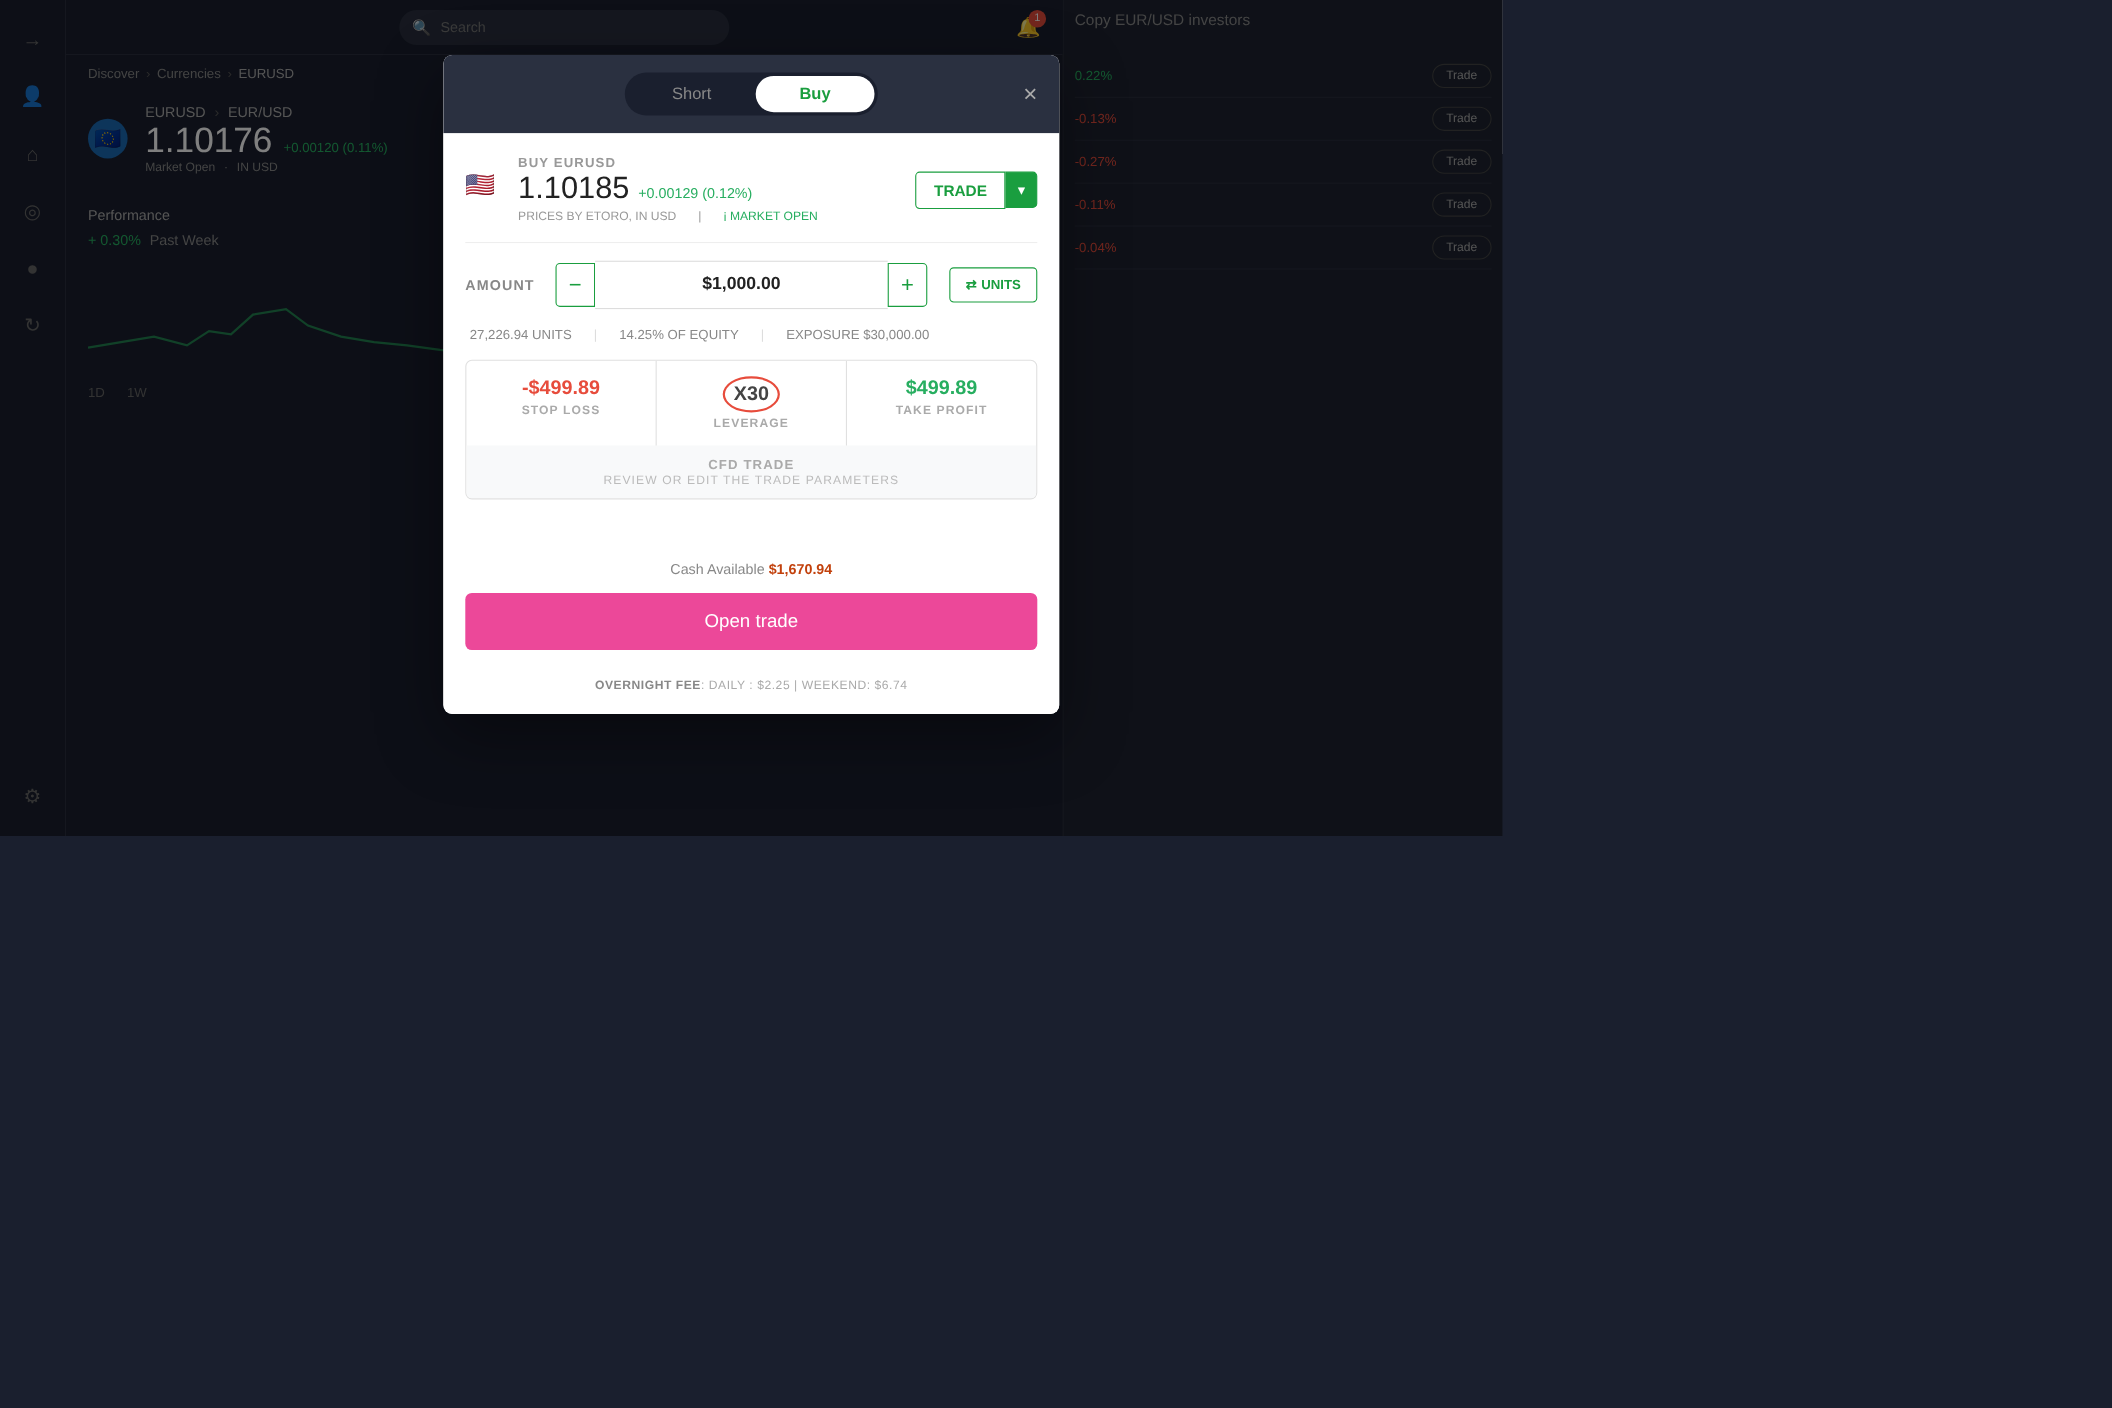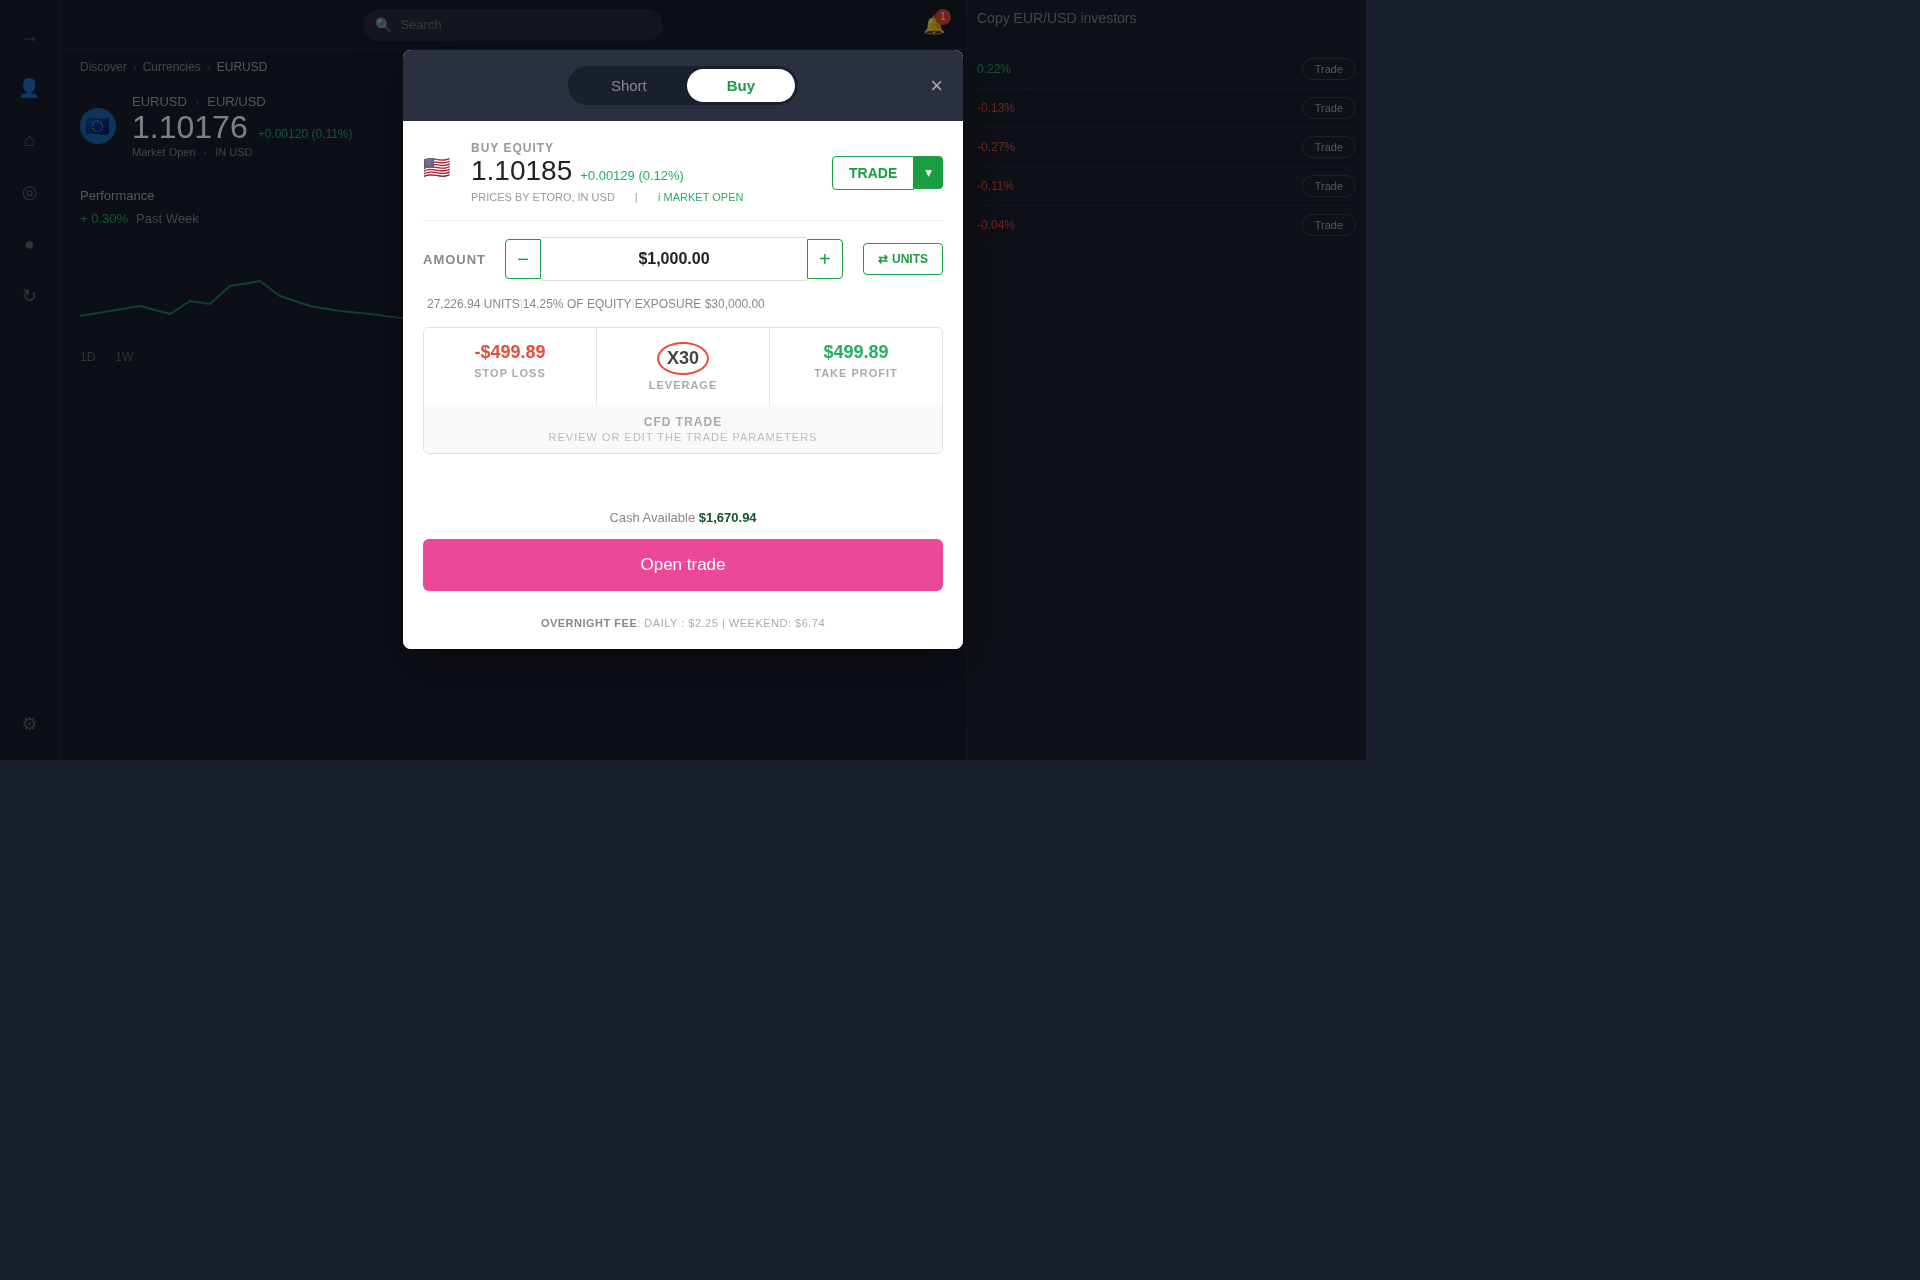--- a/index.html
+++ b/index.html
@@ -91,21 +91,21 @@
     .amount-row { display: flex; align-items: center; gap: 12px; margin: 16px 0; }
     .amount-label { color: #888; font-size: 13px; font-weight: 600; letter-spacing: 1px; min-width: 70px; }
     .amount-controls { display: flex; align-items: center; gap: 0; flex: 1; }
     .amount-minus, .amount-plus { width: 36px; height: 40px; border: 1.5px solid #1a9e3f; color: #1a9e3f; font-size: 20px; background: white; cursor: pointer; display: flex; align-items: center; justify-content: center; }
     .amount-minus { border-radius: 4px 0 0 4px; }
     .amount-plus { border-radius: 0 4px 4px 0; }
     .amount-input { flex: 1; height: 44px; border: 1.5px solid #ddd; border-left: none; border-right: none; text-align: center; font-size: 16px; font-weight: 600; color: #222; outline: none; }
     .units-btn { margin-left: 8px; border: 1.5px solid #1a9e3f; color: #1a9e3f; background: white; padding: 8px 14px; border-radius: 4px; font-size: 12px; font-weight: 600; cursor: pointer; display: flex; align-items: center; gap: 4px; }
 
     
-    .amount-meta { display: flex; gap: 0; font-size: 12px; color: #888; margin-bottom: 16px; padding: 0 4px; align-items: center; }
+    .amount-meta { display: flex; gap: 20px; font-size: 12px; color: #888; margin-bottom: 16px; padding: 0 4px; align-items: center; }
     .amount-meta span { display: flex; align-items: center; gap: 4px; }
     .meta-sep { color: #ddd; }
 
     
     .trade-params-box { border: 1px solid #e0e0e0; border-radius: 6px; overflow: hidden; margin-bottom: 16px; }
     .trade-params-row { display: flex; }
     .trade-param { flex: 1; padding: 14px 16px; display: flex; flex-direction: column; align-items: center; text-align: center; }
     .trade-param + .trade-param { border-left: 1px solid #e0e0e0; }
     .param-value { font-size: 18px; font-weight: 600; }
     .param-value.loss { color: #e74c3c; }
@@ -115,21 +115,21 @@
     .leverage-circle { border: 2px solid #e74c3c; border-radius: 50%; padding: 4px 8px; display: inline-block; }
 
     
     .cfd-info { background: #f8f9fa; padding: 10px 16px; text-align: center; }
     .cfd-title { font-size: 12px; color: #aaa; font-weight: 600; letter-spacing: 1px; }
     .cfd-subtitle { font-size: 11px; color: #bbb; letter-spacing: 1px; margin-top: 2px; }
 
     
     .modal-bottom { padding: 20px; background: white; }
     .cash-available { text-align: center; font-size: 13px; color: #888; margin-bottom: 14px; }
-    .cash-amount { color: #14532d; font-weight: 600; }
+    .cash-amount { color: #c2410c; font-weight: 600; }
     .open-trade-btn { width: 100%; padding: 16px; background: #ec4899; color: white; font-size: 17px; font-weight: 500; border: none; border-radius: 6px; cursor: pointer; }
     .overnight-fee { text-align: center; font-size: 11px; color: #aaa; margin-top: 26px; letter-spacing: 0.5px; }
     .overnight-fee strong { color: #888; }
 
     
     .footer { background: #fdf8f0; height: 140px; display: flex; align-items: center; justify-content: space-between; padding: 0 60px; }
     .footer-logo { display: flex; align-items: center; gap: 16px; }
     .logo-icon { display: flex; align-items: center; }
     .logo-text { font-size: 22px; font-weight: 900; letter-spacing: 2px; color: #1a1a1a; }
     .footer-site { font-size: 28px; color: #1a1a1a; font-weight: 300; }
@@ -266,21 +266,21 @@
       <button class="tab-btn active">Buy</button>
     </div>
     <button class="modal-close">×</button>
   </div>
 
   <div class="modal-body">
 
     <div class="modal-asset-row">
       <span class="modal-asset-flag">🇺🇸</span>
       <div class="modal-asset-info">
-        <div class="modal-buy-label">BUY EQUITY</div>
+        <div class="modal-buy-label">BUY EURUSD</div>
         <div class="modal-price-row">
           <span class="modal-price">1.10185</span>
           <span class="modal-price-change">+0.00129 (0.12%)</span>
         </div>
         <div class="modal-price-meta">
           <span>PRICES BY ETORO, IN USD</span>
           <span>|</span>
           <span class="market-open-badge">
             <span style="color:#27ae60;">ℹ</span>
             <span>MARKET OPEN</span>

